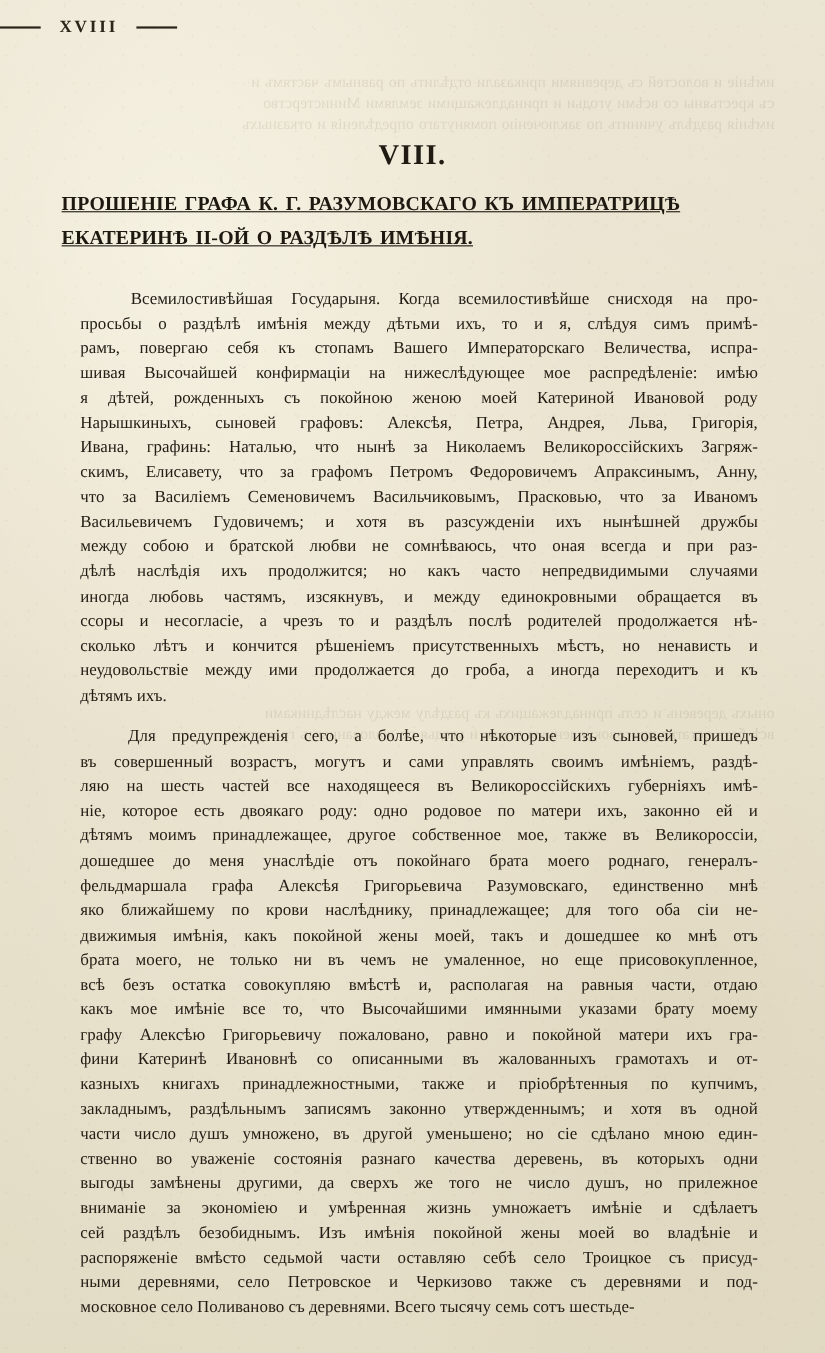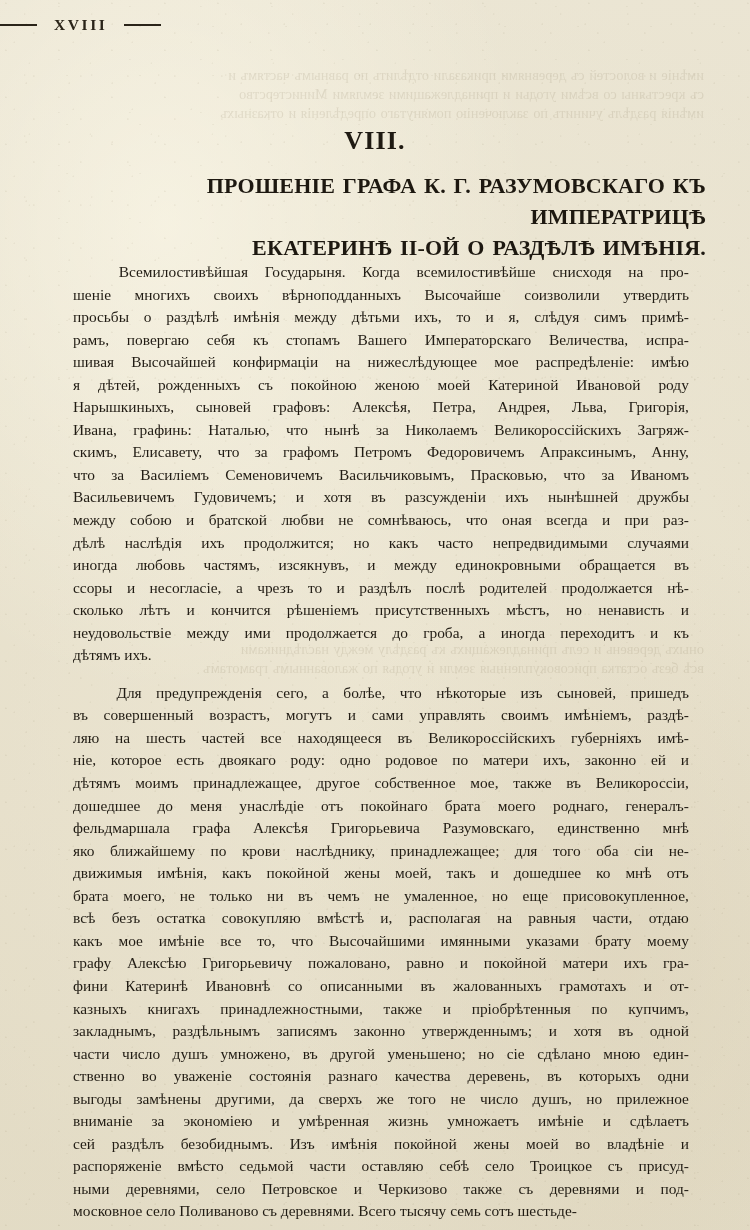--- a/index.html
+++ b/index.html
@@ -101,27 +101,28 @@
     font-weight: 700;
     letter-spacing: 1.2px;
     color: #1f1a12;
   }
 
   .doc-title {
     position: absolute;
     top: 170px;
     left: 56px;
     right: 44px;
-    text-align: right;
-    font-size: 22px;
+    text-align: left;
+    font-size: 18px;
     font-weight: 700;
     line-height: 31px;
     letter-spacing: 0.2px;
     color: #1d1810;
     word-spacing: 2px;
+    text-decoration: underline;
   }
   .doc-title .ln2 { display: block; }
 
   
   .body {
     position: absolute;
     top: 246px;
     left: 58px;
     width: 646px;
   }
@@ -177,29 +178,20 @@
     <p class="para">
         <span class="line j">
           <span class="indent"></span>
           <span>Всемилостивѣйшая</span>
           <span>Государыня.</span>
           <span>Когда</span>
           <span>всемилостивѣйше</span>
           <span>снисходя</span>
           <span>на</span>
           <span>про-</span>
-        </span>
-        <span class="line j">
-          <span>шеніе</span>
-          <span>многихъ</span>
-          <span>своихъ</span>
-          <span>вѣрноподданныхъ</span>
-          <span>Высочайше</span>
-          <span>соизволили</span>
-          <span>утвердить</span>
         </span>
         <span class="line j">
           <span>просьбы</span>
           <span>о</span>
           <span>раздѣлѣ</span>
           <span>имѣнія</span>
           <span>между</span>
           <span>дѣтьми</span>
           <span>ихъ,</span>
           <span>то</span>

